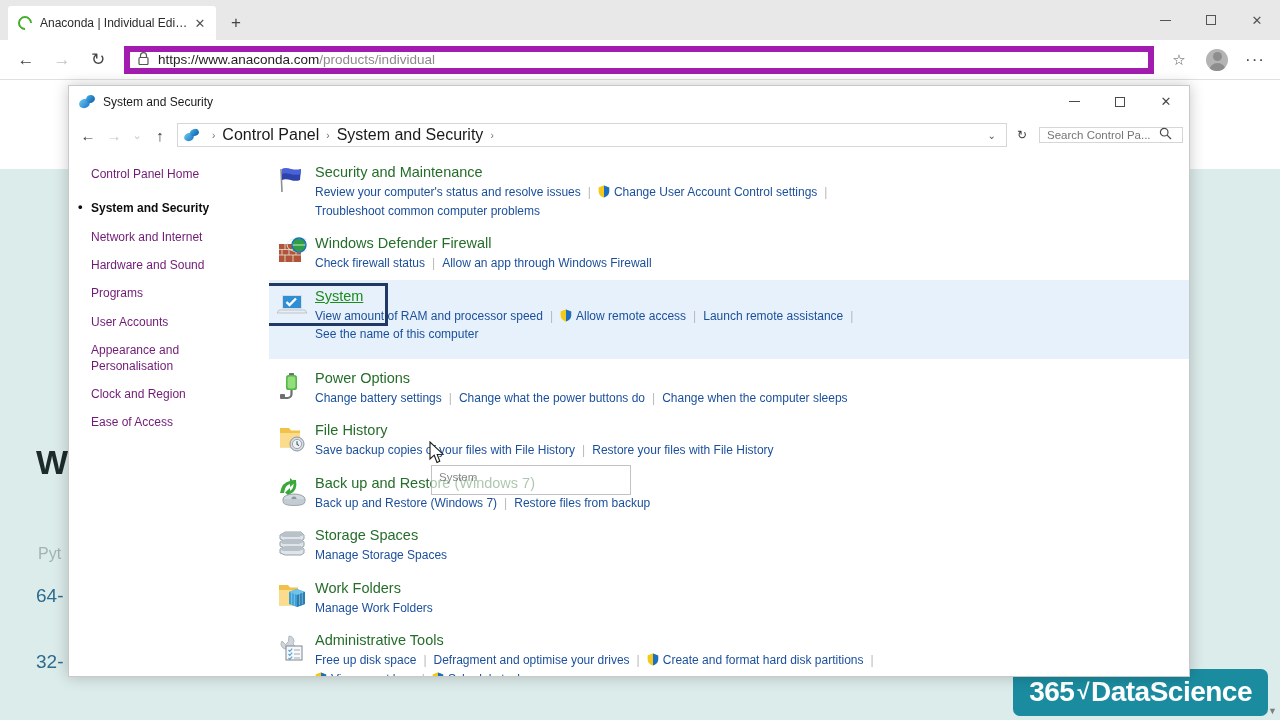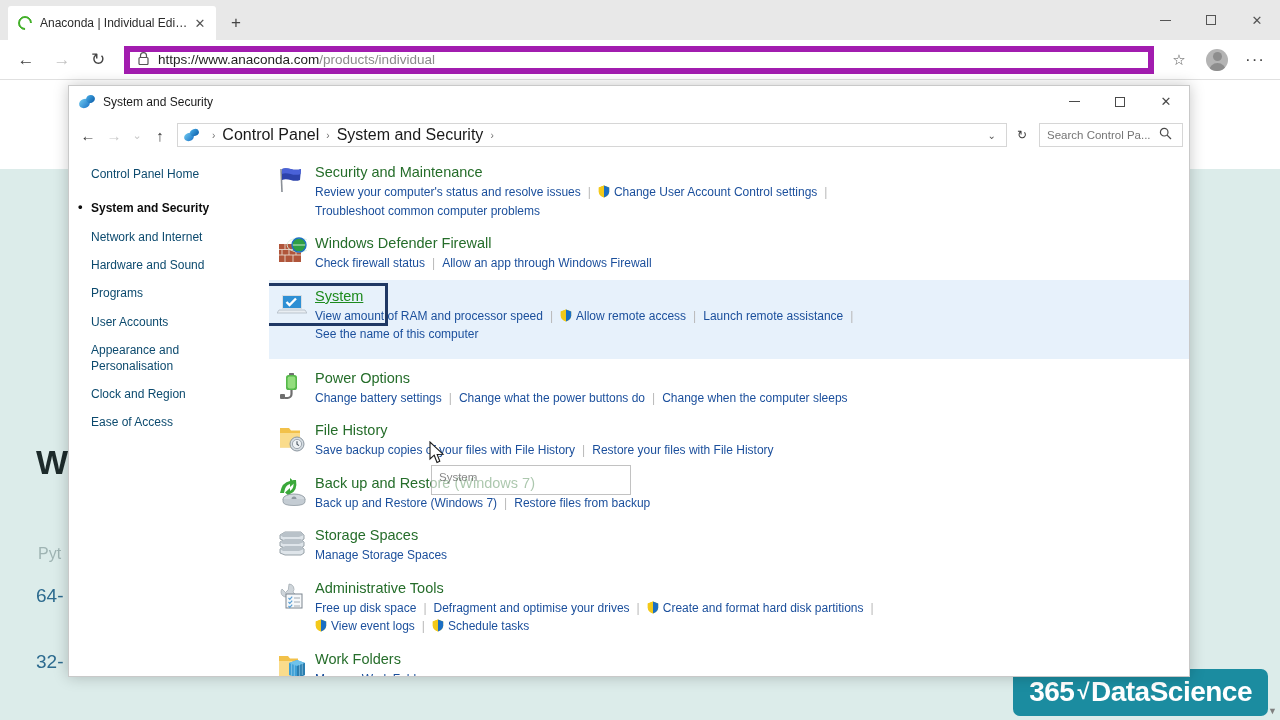--- a/index.html
+++ b/index.html
@@ -129,32 +129,32 @@
   .crumb-ico .b1 { position:absolute; width:10px; height:8px; border-radius:50%;
     background: linear-gradient(150deg,#6fc9ef,#1a73c7); left:0; top:5px; transform: rotate(-20deg); }
   .crumb-ico .b2 { position:absolute; width:9px; height:7px; border-radius:50%;
     background: linear-gradient(150deg,#49aee8,#0b5ca8); left:6px; top:1px; transform: rotate(-20deg); }
   .crumb { font-size: 16px; color: #1a1a1a; cursor: pointer; }
   .crumb-sep { color: #707070; font-size: 10px; margin: 0 7px; }
   .crumb-caret { margin-left: auto; color: #555; font-size: 10px; padding: 0 6px; cursor: pointer; }
   .cp-refresh { width: 22px; height: 24px; display:flex; align-items:center;
     justify-content:center; color:#3a3a3a; font-size: 12px; cursor: pointer; }
   .cp-search {
-    width: 144px; height: 24px; border: 1px solid #d6d6d6; margin-left: 6px;
+    width: 144px; height: 16px; border: 1px solid #d6d6d6; margin-left: 6px;
     display: flex; align-items: center; padding: 0 4px 0 7px; flex: none;
   }
   .cp-search input {
     border: none; outline: none; width: 112px; font-size: 11.5px;
     color: #555; font-family: "Liberation Sans", sans-serif; background: transparent;
   }
   .cp-search .mag { color: #4a4a4a; font-size: 12px; }
 
   .cp-body { flex: 1; display: flex; overflow: hidden; position: relative; }
   .cp-side { width: 200px; flex: none; padding: 14px 0 0 22px; }
-  .side-item { font-size: 12px; color: #0c4a6e; margin-bottom: 13px; cursor: pointer; line-height: 1.28; }
+  .side-item { font-size: 12px; color: #701a75; margin-bottom: 13px; cursor: pointer; line-height: 1.28; }
   .side-item.home { margin-bottom: 19px; }
   .side-item.active { font-weight: bold; color: #0d0d0d; position: relative; }
   .side-item.active::before {
     content: "\2022"; position: absolute; left: -13px; top: -2px; font-size: 13px; color: #0d0d0d;
   }
 
   .cp-main { flex: 1; position: relative; padding-top: 3px; overflow: hidden; }
   .grp {
     display: flex; padding: 7px 0 7px 0; position: relative;
   }
@@ -461,20 +461,44 @@
             <div class="grp-title">Storage Spaces</div>
             <div class="grp-links">
               <span class="lk">Manage Storage Spaces</span>
             </div>
           </div>
         </div>
 
         <div class="grp">
           <div class="grp-ico">
             <svg class="ic" viewBox="0 0 30 30">
+              <path d="M2 4 h9 l2 2.5 h8 v18 h-19 z" fill="#f2c14a"></path>
+              <path d="M2 9 h19 v15 h-19 z" fill="#fadc8c"></path>
+              <path d="M12 11 l8 -3 l8 3 v12 l-8 3 l-8 -3 z" fill="#3d9fd6"></path>
+              <path d="M12 11 l8 3 l8 -3 l-8 -3 z" fill="#6fc2ea"></path>
+              <path d="M20 14 v12 l8 -3 v-12 z" fill="#2b7eb0"></path>
+              <g stroke="#bfe4f7" stroke-width="0.5">
+                <line x1="14.6" y1="12" x2="14.6" y2="23.8"></line>
+                  <line x1="17.3" y1="13" x2="17.3" y2="24.8"></line>
+                <line x1="22.6" y1="24" x2="22.6" y2="12.4"></line>
+                  <line x1="25.3" y1="23" x2="25.3" y2="11.4"></line>
+              </g>
+            </svg>
+          </div>
+          <div class="grp-body">
+            <div class="grp-title">Work Folders</div>
+            <div class="grp-links">
+              <span class="lk">Manage Work Folders</span>
+            </div>
+          </div>
+        </div>
+
+        <div class="grp">
+          <div class="grp-ico">
+            <svg class="ic" viewBox="0 0 30 30">
               <path d="M12 3 a5 5 0 014 8 l4 4 l-3 3 l-4 -4 a5 5 0 01-8 -6 l3.5 3.5 l2.8 -2.8 z" fill="#cfd5da" stroke="#9aa3ab" stroke-width="0.7"></path>
               <rect x="9" y="13" width="16" height="14" fill="#f6f8fa" stroke="#7c868f" stroke-width="1"></rect>
               <g stroke="#5a9fd4" stroke-width="1.2" fill="none">
                 <path d="M11.5 17 l1.3 1.3 l2.4 -2.6"></path>
                   <path d="M11.5 21 l1.3 1.3 l2.4 -2.6"></path>
                   <path d="M11.5 25 l1.3 1.3 l2.4 -2.6"></path>
               </g>
               <g stroke="#9aa3ab" stroke-width="0.9">
                 <line x1="17" y1="17" x2="23" y2="17"></line>
                   <line x1="17" y1="21" x2="23" y2="21"></line>
@@ -496,44 +520,20 @@
                     <path d="M6 0.6 L0.8 2.4 V6.6 C0.8 9.6 3.2 11.8 6 12.5 Z" fill="#f3c91a"></path>
                   </svg></span><span class="lk">View event logs</span><span class="sep">|</span><span class="shield"><svg width="12" height="13" viewBox="0 0 12 13">
                     <path d="M6 0.6 L11.2 2.4 V6.6 C11.2 9.6 8.8 11.8 6 12.5 C3.2 11.8 0.8 9.6 0.8 6.6 V2.4 Z" fill="#f3c91a"></path>
                     <path d="M6 0.6 L11.2 2.4 V6.6 C11.2 9.6 8.8 11.8 6 12.5 Z" fill="#1b6fc4"></path>
                     <path d="M6 0.6 L0.8 2.4 V6.6 C0.8 9.6 3.2 11.8 6 12.5 Z" fill="#f3c91a"></path>
                   </svg></span><span class="lk">Schedule tasks</span>
             </div>
           </div>
         </div>
 
-        <div class="grp">
-          <div class="grp-ico">
-            <svg class="ic" viewBox="0 0 30 30">
-              <path d="M2 4 h9 l2 2.5 h8 v18 h-19 z" fill="#f2c14a"></path>
-              <path d="M2 9 h19 v15 h-19 z" fill="#fadc8c"></path>
-              <path d="M12 11 l8 -3 l8 3 v12 l-8 3 l-8 -3 z" fill="#3d9fd6"></path>
-              <path d="M12 11 l8 3 l8 -3 l-8 -3 z" fill="#6fc2ea"></path>
-              <path d="M20 14 v12 l8 -3 v-12 z" fill="#2b7eb0"></path>
-              <g stroke="#bfe4f7" stroke-width="0.5">
-                <line x1="14.6" y1="12" x2="14.6" y2="23.8"></line>
-                  <line x1="17.3" y1="13" x2="17.3" y2="24.8"></line>
-                <line x1="22.6" y1="24" x2="22.6" y2="12.4"></line>
-                  <line x1="25.3" y1="23" x2="25.3" y2="11.4"></line>
-              </g>
-            </svg>
-          </div>
-          <div class="grp-body">
-            <div class="grp-title">Work Folders</div>
-            <div class="grp-links">
-              <span class="lk">Manage Work Folders</span>
-            </div>
-          </div>
-        </div>
-
       </div>
 
       <div class="tooltip">
         <div class="tt-title">System</div>
       </div>
 
       <div class="cursor">
         <svg width="20" height="26" viewBox="0 0 20 26">
           <path d="M3 1 L3 18 L7.2 14.2 L10 21.5 L12.8 20.3 L10.2 13.4 L16 13.2 Z" fill="#ffffff" stroke="#1a1a1a" stroke-width="1.1"></path>
         </svg>

